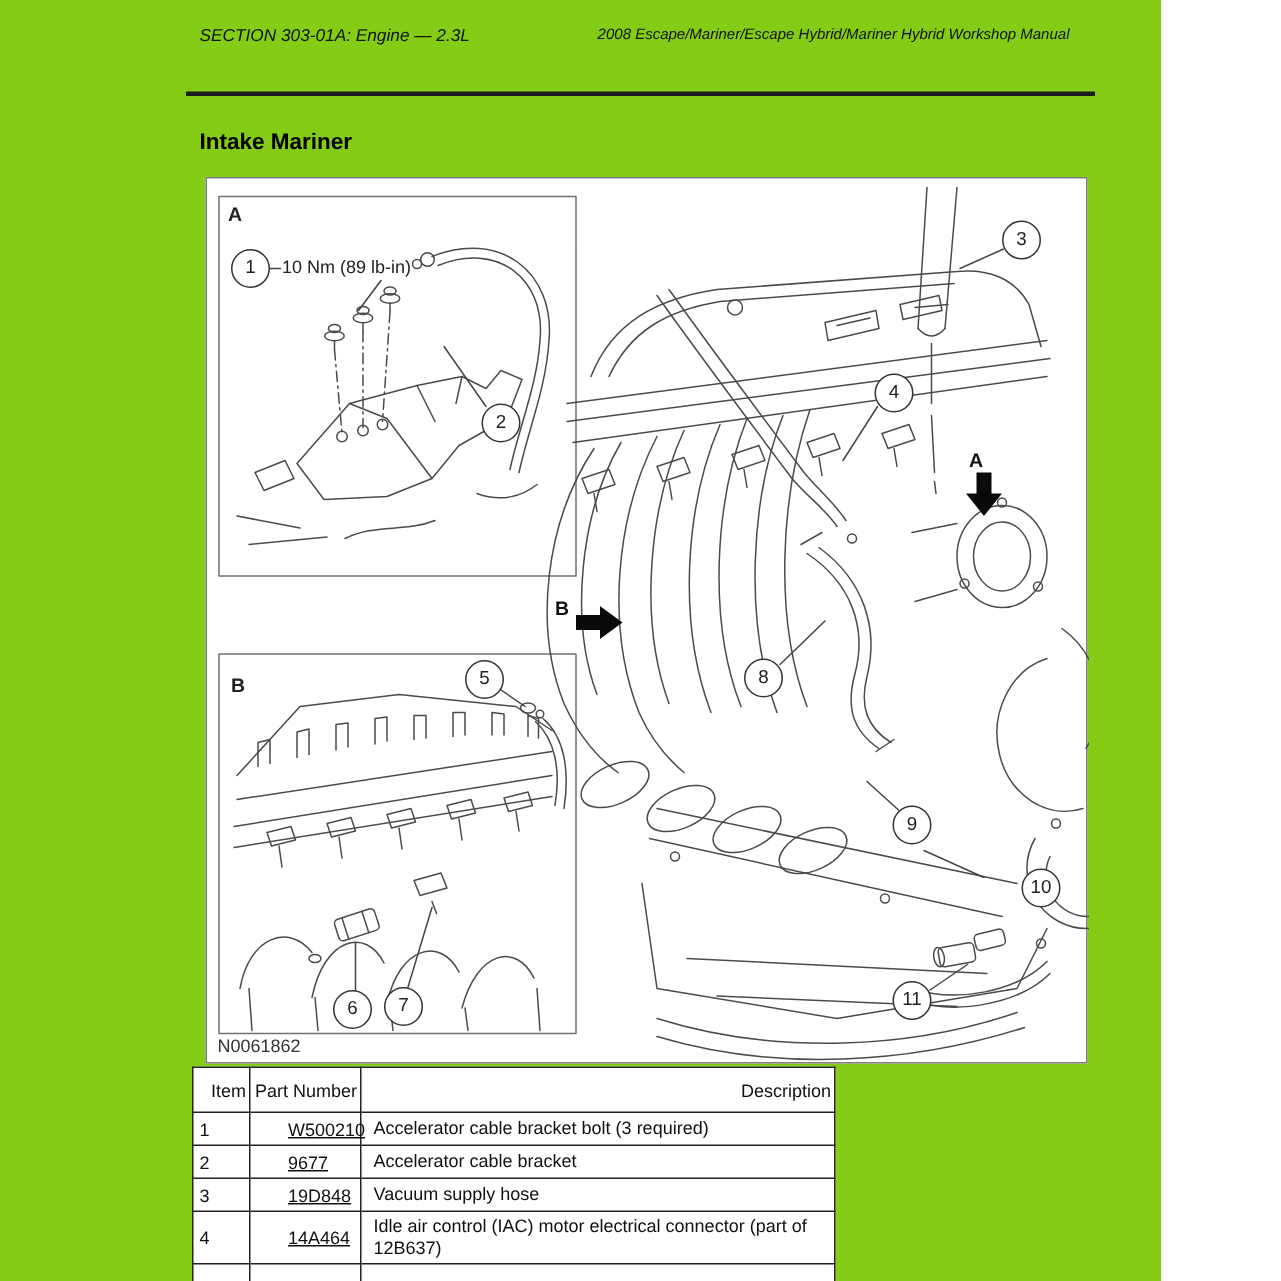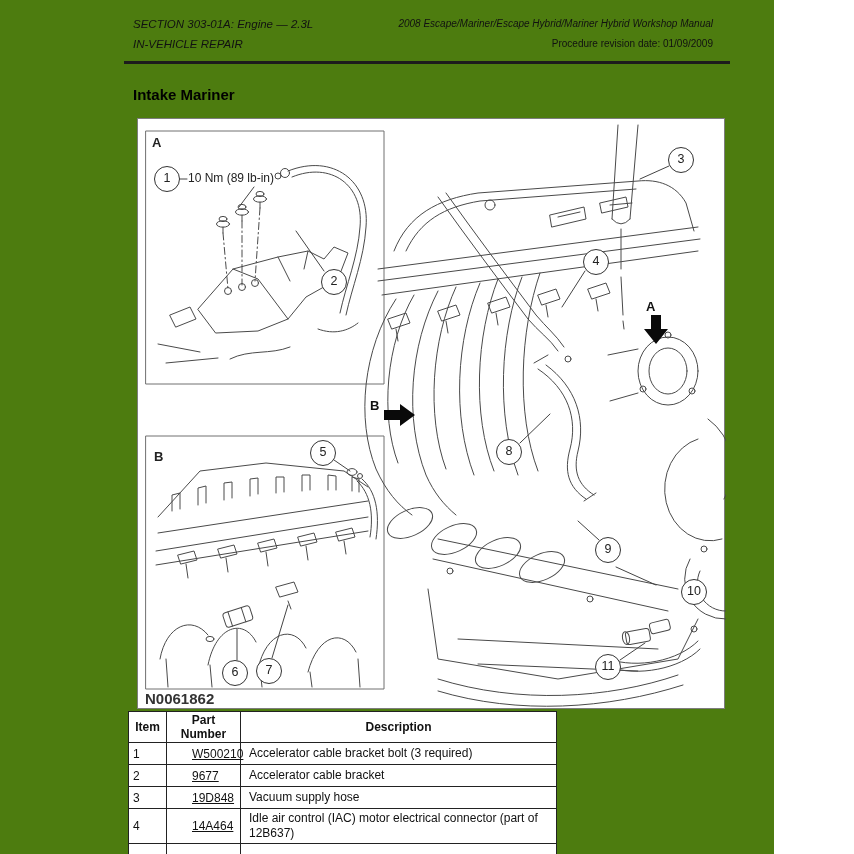--- a/index.html
+++ b/index.html
@@ -1,62 +1,60 @@
 <!DOCTYPE html>
 <html><head>
 <meta charset="utf-8">
 <style>
   * { margin:0; padding:0; box-sizing:border-box; }
   html,body { background:#fff; }
   .page {
-    position:relative; width:774px; height:854px; background:#4d7c0f;
+    position:relative; width:774px; height:854px; background:#84cc16;
     font-family:"Liberation Sans", sans-serif; color:#111; overflow:hidden;
   }
   
   .hdr-left { position:absolute; left:133px; top:14px; font-size:11.5px; font-style:italic; line-height:20px; white-space:nowrap; }
   .hdr-right { position:absolute; left:300px; top:14px; width:413px; text-align:right; font-size:10px; line-height:20px; white-space:nowrap; }
   .hdr-right .it { font-style:italic; }
   .hdr-rule { position:absolute; left:124px; top:61px; width:606px; height:2.5px; background:#1c1c1c; }
   
   .title { position:absolute; left:133px; top:86px; font-size:15px; font-weight:bold; color:#000; }
   
   .figure { position:absolute; left:137px; top:118px; width:588px; height:591px; border:1px solid #7d7d7d; background:#fff; }
   .figure svg { position:absolute; left:0; top:0; }
   .callout {
     position:absolute; width:26px; height:26px; border:1.4px solid #333; border-radius:50%;
     background:#fff; text-align:center; line-height:23px; font-size:12.5px; color:#222;
   }
   .inset-label { position:absolute; font-size:13px; font-weight:600; color:#222; }
   .view-label { position:absolute; font-size:13px; font-weight:bold; color:#111; }
   .torque-note { position:absolute; left:50px; top:52px; font-size:12px; color:#222; white-space:nowrap; }
-  .fig-id { position:absolute; left:7px; top:571px; font-size:15px; color:#333;font-weight:bold; }
+  .fig-id { position:absolute; left:7px; top:571px; font-size:12px; color:#333; }
   
   table.parts { position:absolute; left:128px; top:711px; border-collapse:collapse; table-layout:fixed; width:428px; background:#fff; }
   table.parts th, table.parts td { border:1.5px solid #222; font-size:12px; vertical-align:middle; }
-  table.parts th { font-weight:bold; text-align:center; line-height:14px; padding:1px 2px; height:30px; }
+  table.parts th { font-weight:normal; text-align:right; line-height:14px; padding:1px 2px; height:30px; }
   col.c-item { width:38px; } col.c-part { width:74px; } col.c-desc { width:316px; }
   td.item { padding-left:4px; }
   td.part { padding-left:25px;text-decoration:underline; }
   td.desc { padding:2px 4px 2px 8px; line-height:15px; }
   tr.r { height:22px; }
   tr.r2 { height:32px; }
   tr.r-cut { height:20px; }
 </style>
 </head>
 <body>
 
 <div class="page">
 
   <div class="hdr-left">
     <div>SECTION 303-01A: Engine — 2.3L</div>
-    <div>IN-VEHICLE REPAIR</div>
   </div>
   <div class="hdr-right">
     <div class="it">2008 Escape/Mariner/Escape Hybrid/Mariner Hybrid Workshop Manual</div>
-    <div>Procedure revision date: 01/09/2009</div>
   </div>
   <div class="hdr-rule"></div>
 
   <h1 class="title">Intake Mariner</h1>
 
   <div class="figure">
     <svg width="588" height="591" viewBox="0 0 588 591" fill="none" stroke="#4a4a4a" stroke-width="1" stroke-linecap="round" stroke-linejoin="round">
 
       <rect x="8" y="12" width="238" height="253" stroke="#707070"></rect>
       <rect x="8" y="317" width="238" height="253" stroke="#707070"></rect>

